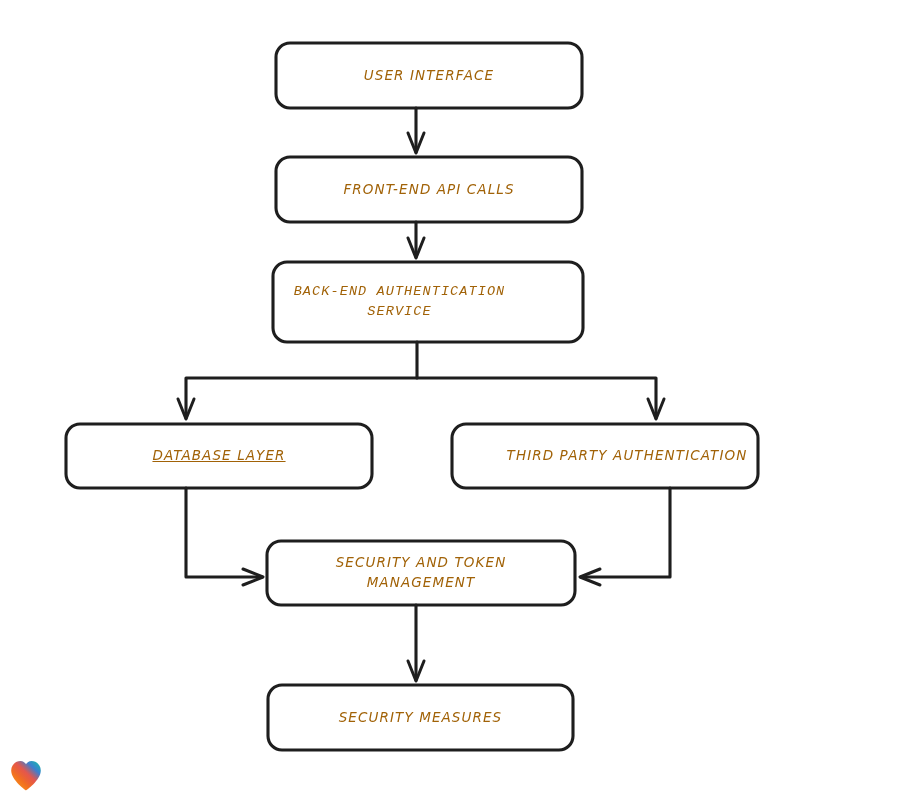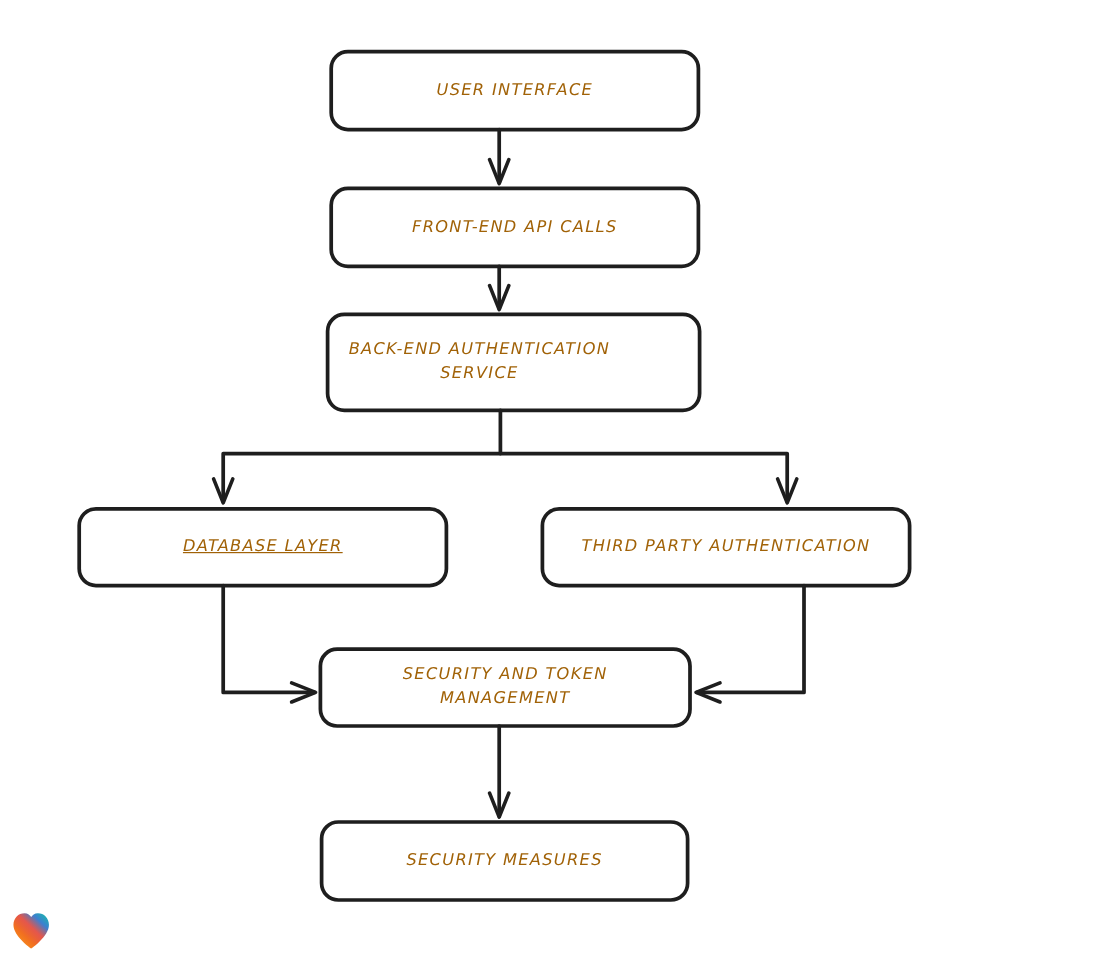--- a/index.html
+++ b/index.html
@@ -113,23 +113,23 @@
 
   <g class="heart-icon-group" transform="translate(10,760)">
     <path d="M 16 30.5 C 16 30.5 1.2 20.4 1.2 10.6 C 1.2 5.0 5.4 1.0 10.4 1.0 C 13.3 1.0 15.0 2.6 16 4.2 C 17.0 2.6 18.7 1.0 21.6 1.0 C 26.6 1.0 30.8 5.0 30.8 10.6 C 30.8 20.4 16 30.5 16 30.5 Z" fill="url(#heartGrad2)" stroke="none"></path>
   </g>
 </svg>
 
 <div class="node-label" style="left:276px; top:43px; width:306px; height:65px;">USER INTERFACE</div>
 
 <div class="node-label" style="left:276px; top:157px; width:306px; height:65px;">FRONT-END API CALLS</div>
 
-<div class="node-label" style="left:273px; top:262px; width:253px; height:80px;">BACK-END AUTHENTICATION
+<div class="node-label" style="left:273px; top:262px; width:253px; height:80px;font-family:Liberation Mono, monospace;">BACK-END AUTHENTICATION
 SERVICE</div>
 
 <div class="node-label" style="left:66px; top:424px; width:306px; height:64px;text-decoration:underline;">DATABASE LAYER</div>
 
-<div class="node-label" style="left:452px; top:424px; width:306px; height:64px;">THIRD PARTY AUTHENTICATION</div>
+<div class="node-label" style="left:452px; top:424px; width:306px; height:64px;padding-left:22px;">THIRD PARTY AUTHENTICATION</div>
 
 <div class="node-label" style="left:267px; top:541px; width:308px; height:64px;">SECURITY AND TOKEN
 MANAGEMENT</div>
 
 <div class="node-label" style="left:268px; top:685px; width:305px; height:65px;">SECURITY MEASURES</div>
 
 </body></html>

